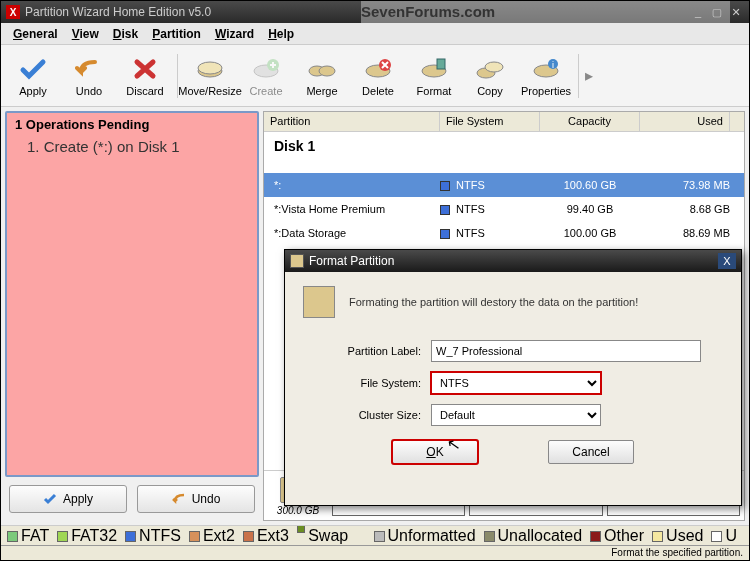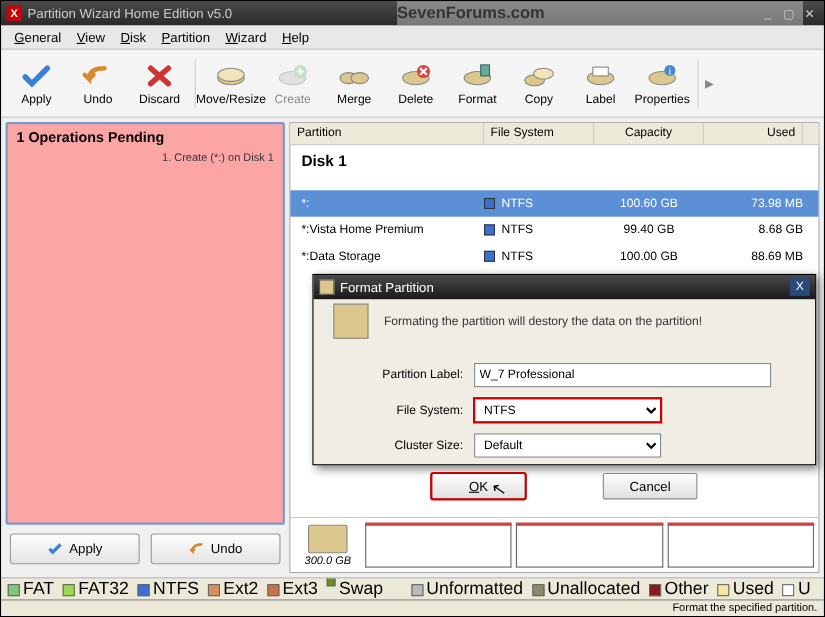--- a/index.html
+++ b/index.html
@@ -2,58 +2,58 @@
 <html><head>
 <meta charset="utf-8">
 <style>
 * { box-sizing: border-box; margin: 0; padding: 0; font-family: Arial, sans-serif; }
 body { width: 750px; height: 561px; background: #3a3a3a; overflow: hidden; position: relative; border: 1px solid #000; }
 .titlebar { height: 22px; background: linear-gradient(#4a4a4a,#2a2a2a); display: flex; align-items: center; padding: 0 5px; color: #ccc; font-size: 12px; }
 .titlebar .app-icon { width: 14px; height: 14px; background: #c00; margin-right: 5px; display:flex; align-items:center; justify-content:center; color:#fff; font-size:10px; font-weight:bold;}
 .titlebar .spacer { flex: 1; }
 .watermark { position: absolute; top: 0; left: 360px; right: 19px; height: 22px; background: rgba(200,200,200,0.5); color: #333; font-size: 15px; line-height: 22px; text-align: left; font-weight:bold; }
 .win-btn { width: 16px; height: 14px; margin-left: 3px; display: inline-flex; align-items: center; justify-content: center; color: #ccc; font-size: 11px; cursor: pointer; }
-.menubar { height: 22px; background: #e8e8e8; display: flex; align-items: center; padding: 0 6px; font-size: 12px; gap: 2px; border-bottom: 1px solid #ccc; }
+.menubar { height: 22px; background: #e8e8e8; display: flex; align-items: center; padding: 0 6px; font-size: 12px; gap: 2px; border-bottom: 1px solid #ccc; font-weight: bold; }
 .menubar span { padding: 2px 6px; cursor: pointer; }
 .menubar u { text-decoration: underline; }
 .toolbar { height: 62px; background: #f4f4f4; display: flex; align-items: center; padding: 2px 4px; border-bottom: 1px solid #ccc; }
 .tbtn { width: 56px; height: 56px; display: flex; flex-direction: column; align-items: center; justify-content: center; font-size: 11px; cursor: pointer; border-radius: 3px; }
 .tbtn .ic { width: 30px; height: 28px; margin-bottom: 2px; display: flex; align-items: center; justify-content: center; }
 .tbtn.disabled { opacity: 0.45; }
 .tsep { width: 1px; height: 44px; background: #ccc; margin: 0 4px; }
 .tmore { width: 12px; color: #888; font-size: 16px; text-align: center; }
 .content { display: flex; height: 418px; background: #f0f0f0; padding: 4px; gap: 4px; }
 .sidebar { width: 254px; display: flex; flex-direction: column; }
 .ops-panel { flex: 1; background: #fca5a5; border: 2px solid #7a99c8; border-radius: 2px; padding: 4px 8px; }
 .ops-title { font-size: 13px; font-weight: bold; margin-bottom: 6px; }
-.ops-item { font-size: 10px; color: #333; padding-left: 12px; text-align: right; }
+.ops-item { font-size: 15px; color: #333; padding-left: 12px; }
 .side-btns { display: flex; gap: 10px; padding: 8px 4px; justify-content: center; }
 .side-btn { flex: 1; height: 28px; background: linear-gradient(#fdfdfd,#e4e4e4); border: 1px solid #999; border-radius: 3px; font-size: 12px; display: flex; align-items: center; justify-content: center; gap: 6px; cursor: pointer; }
 .main { flex: 1; display: flex; flex-direction: column; border: 1px solid #aaa; background: #fff; }
 .gridhdr { height: 20px; display: flex; background: #ece9d8; border-bottom: 1px solid #ccc; }
 .gridhdr div { border-right: 1px solid #ccc; font-size: 11px; padding: 3px 6px; }
 .c1 { width: 176px; } .c2 { width: 100px; } .c3 { width: 100px; text-align: center; } .c4 { width: 90px; text-align: right; }
 .disk-title { font-size: 14px; font-weight: bold; padding: 6px 10px 19px; }
 .row { height: 24px; display: flex; align-items: center; font-size: 11px; }
 .row .c1 { padding-left: 10px; }
 .row.sel { background: #5b8fd6; color: #fff; }
 .fs-sq { display: inline-block; width: 10px; height: 10px; border: 1px solid #333; background: #3d6fd8; vertical-align: middle; margin-right: 6px; }
 .diskbar { height: 50px; border-top: 1px solid #ccc; padding: 4px; display: flex; gap: 4px; font-style: italic; }
 .dlabel { width: 60px; font-size: 10px; text-align: center; padding-top: 2px; }
 .dlabel .dic { width: 36px; height: 26px; background: #dcc78d; border: 1px solid #888; margin: 0 auto 2px; border-radius: 2px; }
 .dseg { flex: 1; border: 1px solid #666; border-top: 3px solid #c44; font-size: 10px; padding: 2px; overflow: hidden; line-height: 11px; }
 .legend { height: 20px; background: #ece9d8; border-top: 1px solid #ccc; display: flex; align-items: flex-end; padding: 0 6px; font-size: 16px; gap: 2px; overflow: hidden; }
 .leg { display: flex; align-items: center; gap: 3px; margin-right: 6px; }
 .leg .sq { width: 11px; height: 11px; border: 1px solid #666; }
 .statusbar { height: 17px; background: #ece9d8; border-top: 1px solid #999; font-size: 10px; padding: 1px 6px; text-align: right; }
-.dialog { position: absolute; left: 283px; top: 248px; width: 458px; height: 174px; background: #f0ede4; border: 1px solid #000; box-shadow: 3px 3px 8px rgba(0,0,0,0.5); }
+.dialog { position: absolute; left: 283px; top: 248px; width: 458px; height: 257px; background: #f0ede4; border: 1px solid #000; box-shadow: 3px 3px 8px rgba(0,0,0,0.5); }
 .dlg-title { height: 22px; background: linear-gradient(#4a4a4a,#1a1a1a); color: #fff; font-size: 12px; display: flex; align-items: center; padding: 0 5px; }
 .dlg-title .dic2 { width: 14px; height: 14px; background: #dcc78d; border: 1px solid #555; margin-right: 5px; }
 .dlg-close { margin-left: auto; width: 18px; height: 16px; background: #2a4a7a; color: #fff; display: flex; align-items: center; justify-content: center; font-size: 11px; cursor: pointer; }
-.dlg-body { padding: 4px 18px; }
+.dlg-body { padding: 14px 18px; }
 .dlg-warn { display: flex; align-items: center; gap: 14px; font-size: 11px; color: #333; margin-bottom: 22px; }
 .dlg-warn .wic { width: 32px; height: 32px; background: #dcc78d; border: 1px solid #888; }
 .frow { display: flex; align-items: center; margin-bottom: 10px; }
 .frow label { width: 128px; text-align: right; font-size: 11px; padding-right: 10px; }
 .frow input, .frow select { height: 22px; font-size: 11px; padding: 0 4px; border: 1px solid #888; background: #fff; }
 .frow input { width: 270px; }
 .frow select { width: 170px; }
 .hl-red { outline: 2px solid #c00; outline-offset: -1px; }
 .dlg-btns { display: flex; justify-content: center; gap: 70px; margin-top: 14px; }
 .dlg-btn { width: 86px; height: 24px; background: linear-gradient(#fdfdfd,#e0e0e0); border: 1px solid #888; border-radius: 2px; font-size: 12px; display: flex; align-items: center; justify-content: center; cursor: pointer; }
@@ -161,29 +161,20 @@
           <ellipse cx="11" cy="16" rx="9" ry="5" fill="#dcc78d" stroke="#888"></ellipse>
           <ellipse cx="19" cy="10" rx="9" ry="5" fill="#f0e4b8" stroke="#888"></ellipse>
         </svg>
       </div>
       <span>Copy</span>
     </div>
   <div class="tbtn">
       <div class="ic">
         <svg width="30" height="24">
           <ellipse cx="15" cy="14" rx="12" ry="6" fill="#dcc78d" stroke="#888"></ellipse>
-          <rect x="8" y="4" width="14" height="8" fill="#fff" stroke="#888"></rect>
-        </svg>
-      </div>
-      <span>Label</span>
-    </div>
-  <div class="tbtn">
-      <div class="ic">
-        <svg width="30" height="24">
-          <ellipse cx="15" cy="14" rx="12" ry="6" fill="#dcc78d" stroke="#888"></ellipse>
           <circle cx="22" cy="7" r="5" fill="#48c"></circle>
           <text x="22" y="11" font-size="9" fill="#fff" text-anchor="middle">i</text>
         </svg>
       </div>
       <span>Properties</span>
     </div>
   <div class="tsep"></div>
   <div class="tmore">▸</div>
 </div>
 

